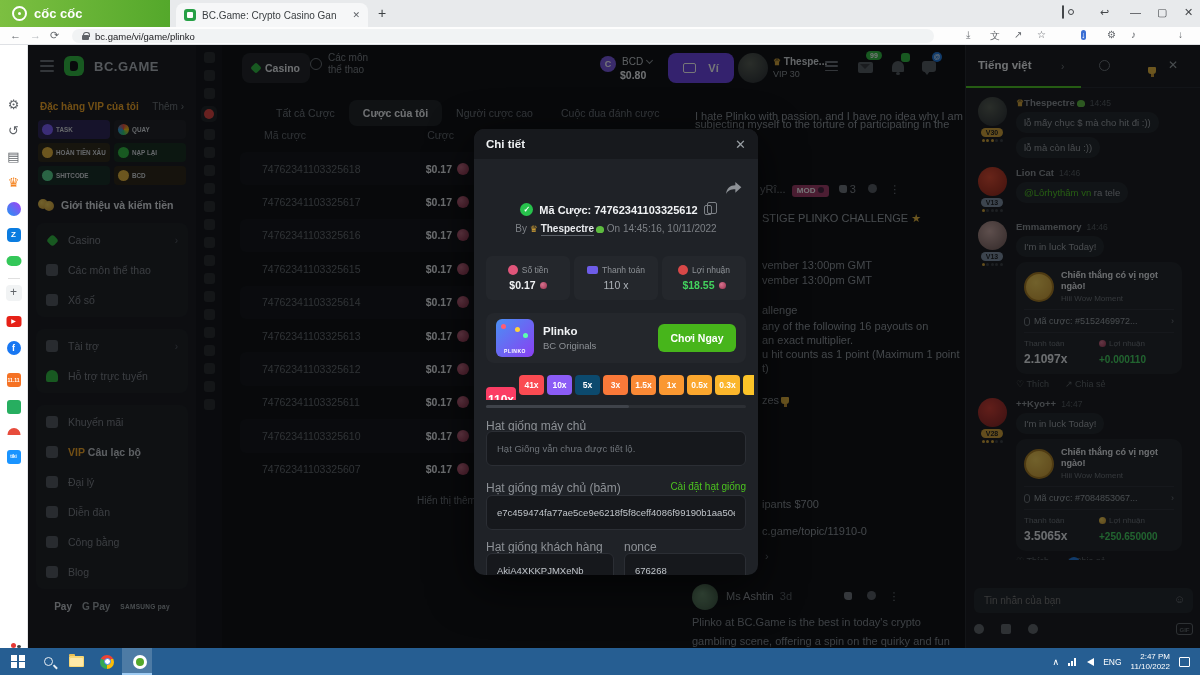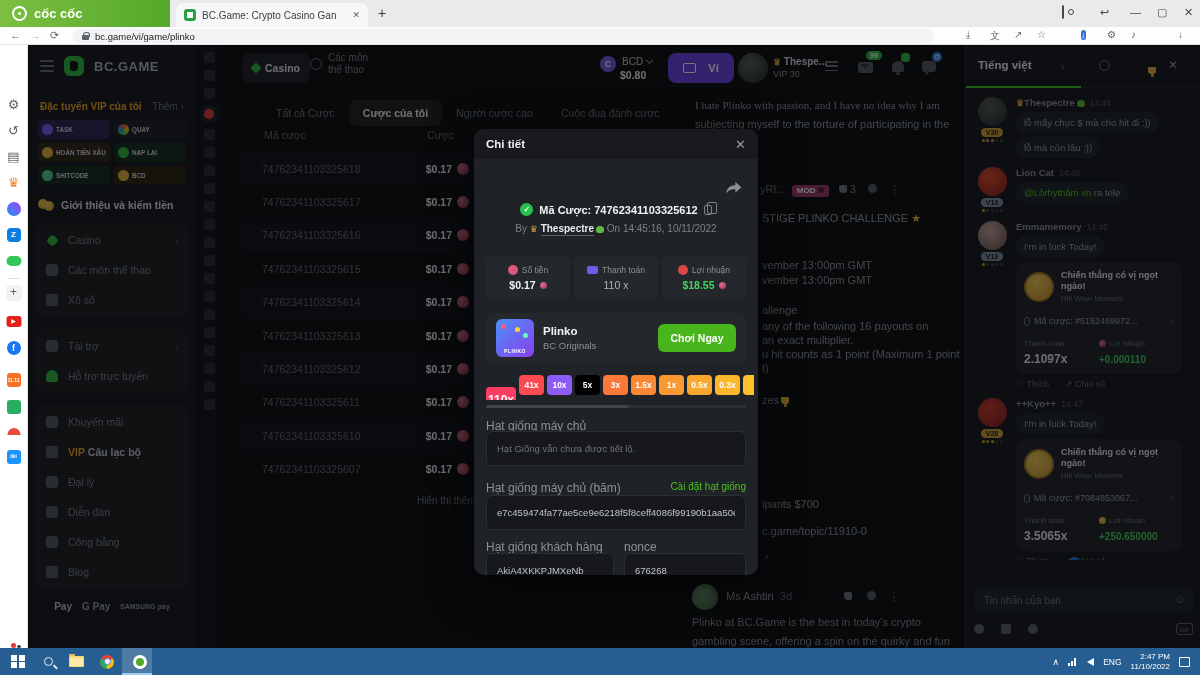--- a/index.html
+++ b/index.html
@@ -332,21 +332,21 @@
   <div class="sb-top">
     <span class="burger">
         <span></span>
         <span></span>
         <span></span>
       </span>
     <span class="bc-logo"></span>
     <span class="sb-logo-text">BC.GAME</span>
   </div>
   <div class="sb-vip-head">
-    <span class="sb-vip-title" style="color: rgb(245, 166, 35);">Đặc tuyến VIP của tôi</span>
+    <span class="sb-vip-title" style="color: rgb(245, 166, 35);">Đặc hàng VIP của tôi</span>
     <span class="sb-more"><span>Thêm</span> ›</span>
   </div>
   <div class="sb-tiles">
     <div class="tile">
         <span class="tic"></span>
         <span>TASK</span>
       </div>
     <div class="tile">
         <span class="tic"></span>
         <span>QUAY</span>
@@ -555,21 +555,21 @@
     <div class="brow">
         <span class="b-id">74762341103325607</span>
         <span class="b-amt">$0.17</span>
         <span class="coin-s"></span>
         <span class="b-time">14:4</span>
       </div>
   </div>
   <div class="show-more">Hiển thị thêm</div>
 
   <div id="forum">
-    <div class="fline" style="left:15px;top:54px;font-family:Liberation Serif, serif;">I hate Plinko with passion, and I have no idea why I am</div>
+    <div class="fline" style="left:15px;top:65px;">I hate Plinko with passion, and I have no idea why I am</div>
     <div class="fline" style="left:15px;top:73px;">subjecting myself to the torture of participating in the</div>
     <div class="fline" style="left:80px;top:138px;color:#7d8186;">
       <span>yRî...</span>&nbsp;
       <span class="mod-badge"><span>MOD</span><span class="mod-dot"></span></span>
       &nbsp;&nbsp;<span class="thumb"></span><span>3</span>
       &nbsp;&nbsp;&nbsp;<span class="cdot"></span>
       &nbsp;&nbsp;&nbsp;<span class="vdots">⋮</span>
     </div>
     <div class="fline" style="left:82px;top:167px;color:#9aa0a5;"><span>STIGE PLINKO CHALLENGE</span> <span class="star-gold">★</span></div>
     <div class="fline" style="left:82px;top:214px;">vember 13:00pm GMT</div>
@@ -821,21 +821,21 @@
     <span>
         <div class="g-name">Plinko</div>
     <div class="g-prov">BC Originals</div>
       </span>
     <span class="play-btn" style="background-color: rgb(71, 181, 27);">Chơi Ngay</span>
   </div>
   <div class="m-chips">
     <span class="chip first" style="background-color: rgb(251, 61, 100);">110x</span>
     <span class="chip" style="background-color: rgb(250, 75, 82);">41x</span>
     <span class="chip" style="background-color: #8b5cf6;">10x</span>
-    <span class="chip" style="background-color: #000000;">5x</span>
+    <span class="chip" style="background-color: #0c4a6e;">5x</span>
     <span class="chip" style="background-color: rgb(250, 121, 57);">3x</span>
     <span class="chip" style="background-color: rgb(250, 137, 53);">1.5x</span>
     <span class="chip" style="background-color: rgb(250, 152, 49);">1x</span>
     <span class="chip" style="background-color: rgb(251, 167, 46);">0.5x</span>
     <span class="chip" style="background-color: rgb(251, 182, 43);">0.3x</span>
     <span class="chip" style="background-color: rgb(252, 196, 40);"></span>
   </div>
   <div class="m-track"></div>
   <div class="m-label" style="left:12px;top:290px;">Hạt giống máy chủ</div>
   <input class="m-input" style="left: 12px; top: 302px; width: 260px;" readonly="" value="Hạt Giống vẫn chưa được tiết lộ.">

